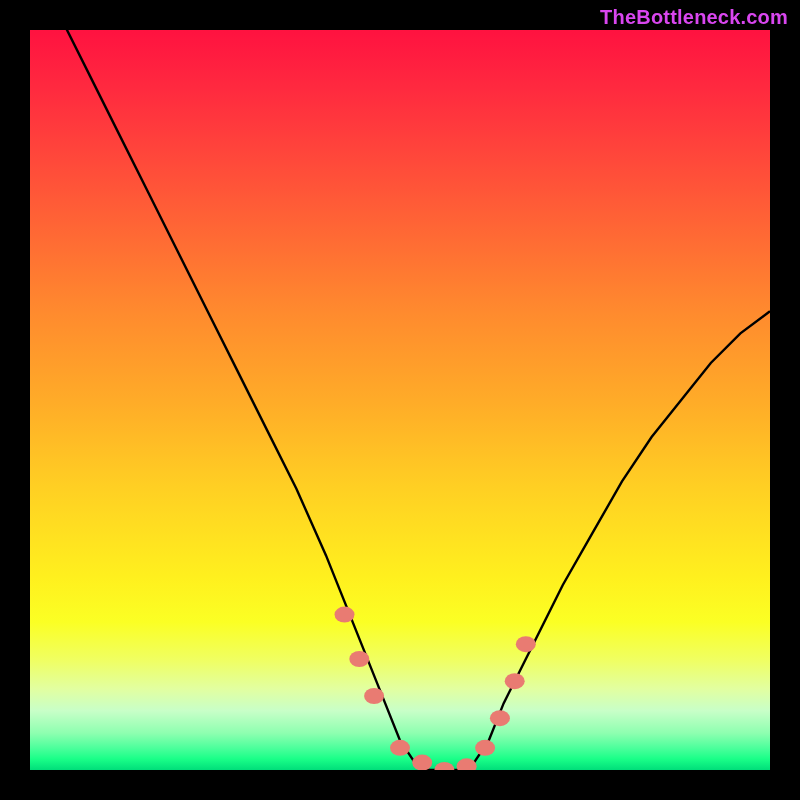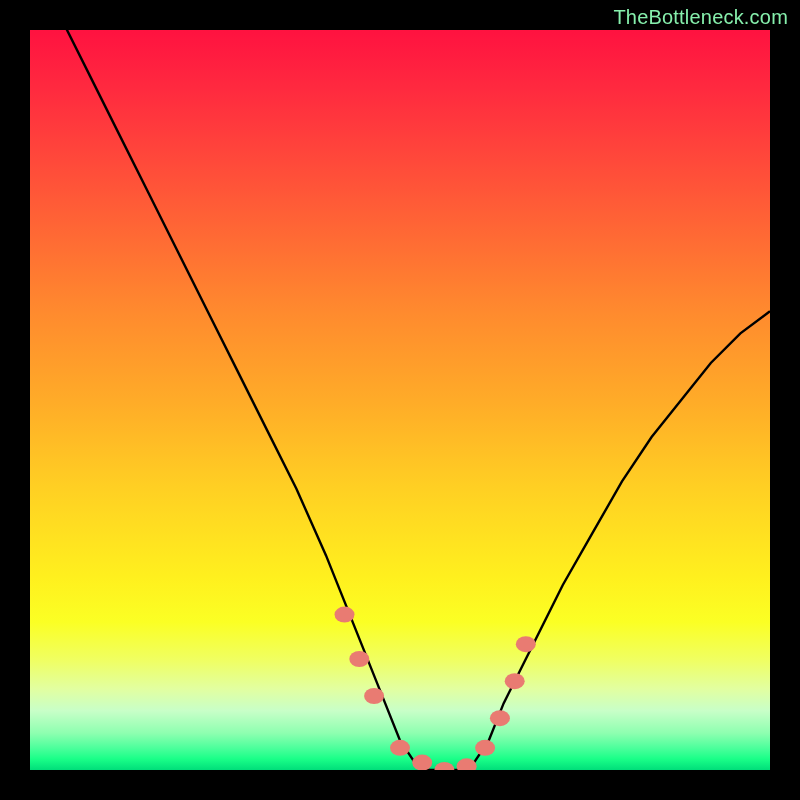--- a/index.html
+++ b/index.html
@@ -45,23 +45,23 @@
       #8effb0 95%,
       #4dff9c 97%,
       #1aff88 98.5%,
       #00de7a 100%
     );
   }
   .watermark {
     position: absolute;
     top: 6px;
     right: 12px;
-    color: #86efac;
+    color: #d946ef;
     font-size: 20px;
-    font-weight: 400;
+    font-weight: 700;
     letter-spacing: 0.2px;
     user-select: none;
   }
   svg.curve {
     position: absolute;
     left: 0; top: 0;
     width: 740px; height: 740px;
   }
   .curve path {
     fill: none;

